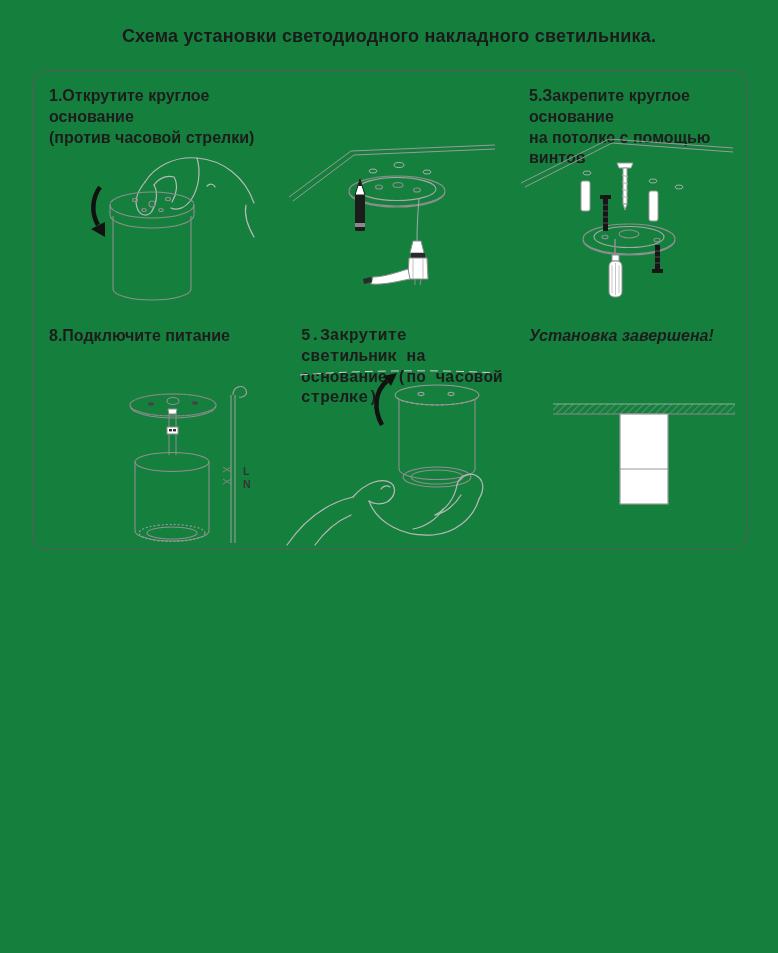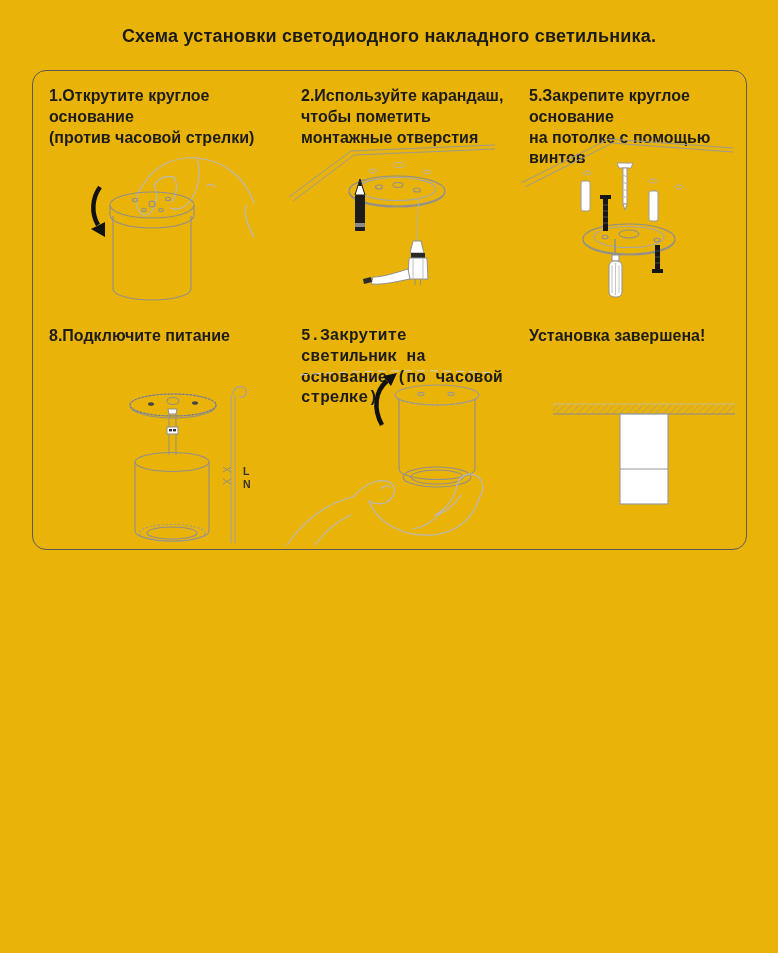--- a/index.html
+++ b/index.html
@@ -1,19 +1,19 @@
 <!DOCTYPE html>
 <html><head>
 <meta charset="utf-8">
 <style>
   html,body{margin:0;padding:0;background:#fff;}
   .page{
     position:relative;
     width:778px;height:953px;
-    background:#eab308;
+    background:#15803d;
     font-family:"Liberation Sans", sans-serif;
     overflow:hidden;
   }
   .title{
     position:absolute;
     left:0;top:26px;width:778px;
     margin:0;
     text-align:center;
     font-size:18px;
     font-weight:bold;
@@ -38,21 +38,21 @@
     color:#1c1c1c;
     line-height:1.3;
     white-space:pre-line;
     padding-top:15px;
   }
   .cell:nth-child(1) .caption{padding-left:16px;}
   .cell:nth-child(2) .caption{padding-left:30px;}
   .cell:nth-child(3) .caption{padding-left:20px;}
   .cell:nth-child(4) .caption{padding-left:16px;}
   .cell:nth-child(5) .caption{padding-left:30px;font-family:Liberation Mono, monospace;}
-  .cell:nth-child(6) .caption{padding-left:20px;}
+  .cell:nth-child(6) .caption{padding-left:20px;font-style:italic;}
   .illus{position:absolute;}
   .illus-1{left:14px;top:72px;}
   .illus-2{left:16px;top:70px;}
   .illus-3{left:8px;top:66px;}
   .illus-4{left:40px;top:70px;}
   .illus-5{left:14px;top:50px;}
   .illus-6{left:34px;top:80px;}
   svg{display:block;}
   svg text{font-family:"Liberation Sans",sans-serif;}
 </style>
@@ -92,23 +92,20 @@
           <ellipse cx="114" cy="67" rx="2.2" ry="1.5"></ellipse>
         </g>
         <g>
           <path d="M53,44 C45,55 44,70 51,82" stroke="#111" stroke-width="4.5" fill="none"></path>
           <polygon points="58,79 44,86 58,94" fill="#111"></polygon>
         </g>
       </svg>
     </div>
 
     <div class="cell">
-      <div class="caption">2.Используйте карандаш,
-чтобы пометить
-монтажные отверстия</div>
       <svg class="illus illus-2" width="212" height="162" viewBox="0 0 212 162">
         <g stroke="#9a9a9a" stroke-width="1" fill="none">
           <path d="M2,56 L64,10 M6,60 L67,14"></path>
           <path d="M64,10 L208,4 M67,14 L208,8"></path>
         </g>
         <g stroke="#b5b5b5" stroke-width="0.9" fill="none">
           <ellipse cx="86" cy="30" rx="4" ry="2"></ellipse>
           <ellipse cx="112" cy="24" rx="5" ry="2.5"></ellipse>
           <ellipse cx="140" cy="31" rx="4" ry="2"></ellipse>
         </g>

